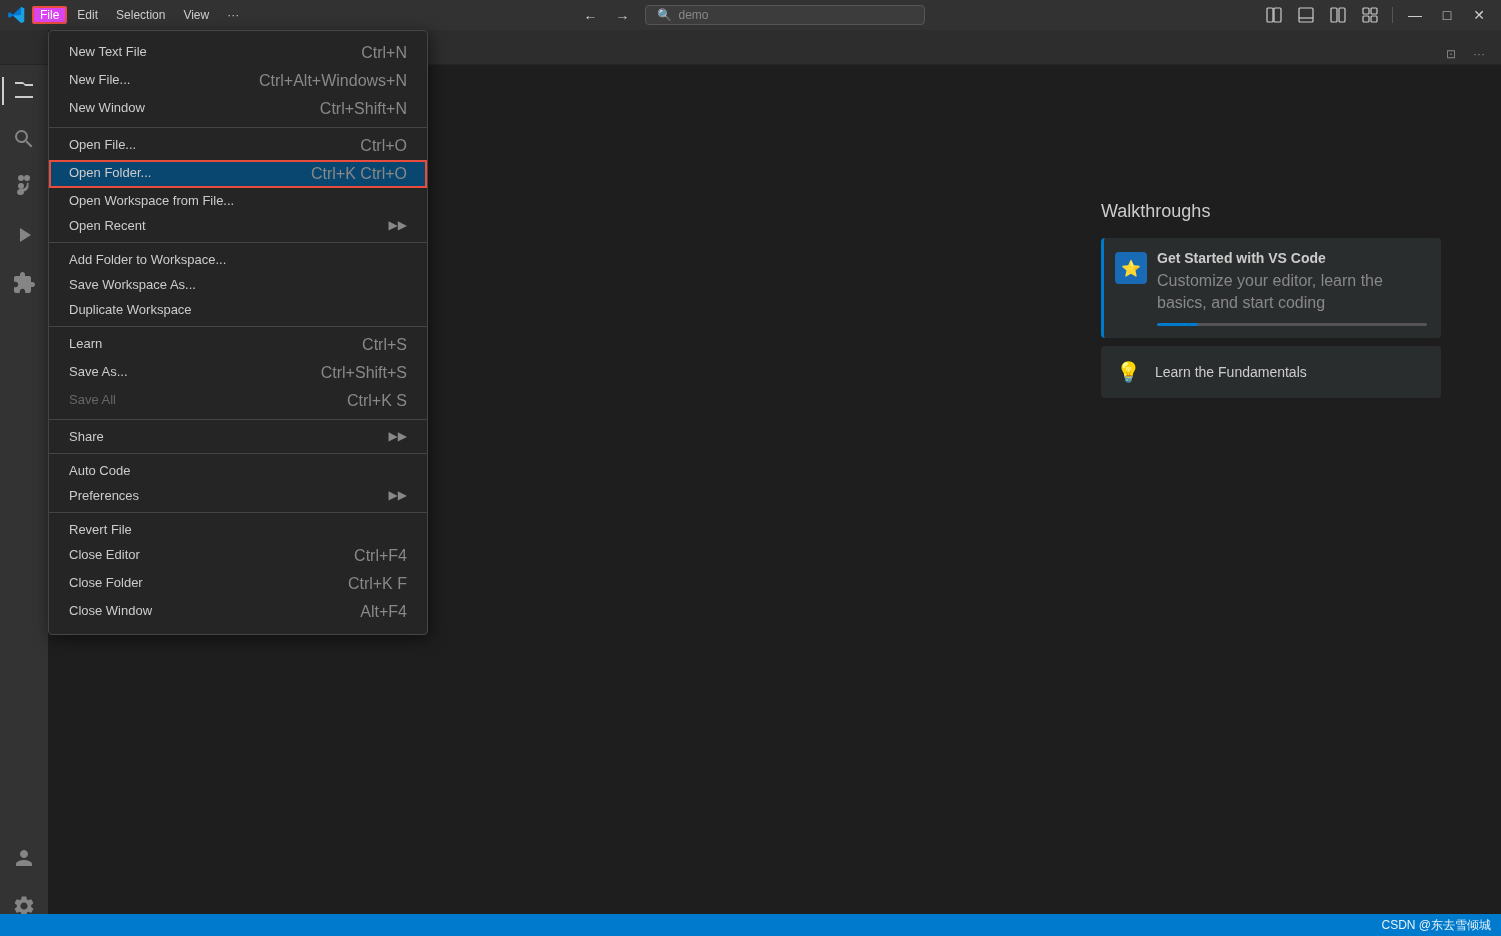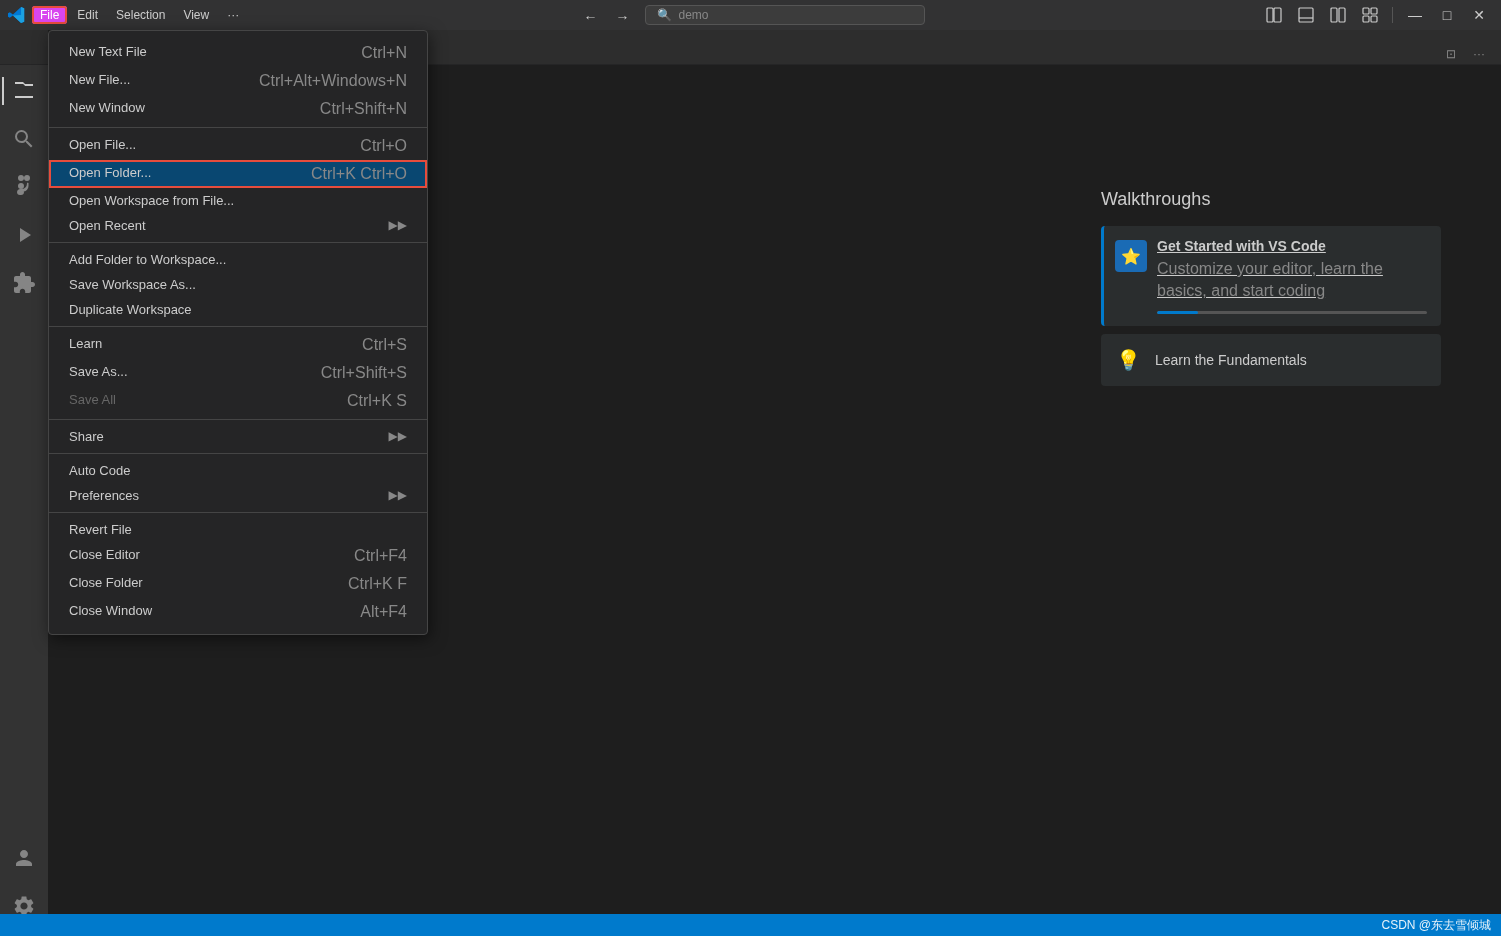--- a/index.html
+++ b/index.html
@@ -158,21 +158,21 @@
       align-items: center;
       padding-bottom: 8px;
       gap: 4px;
     }
 
     
     .welcome-content {
       flex: 1;
       background: #1e1e1e;
       overflow-y: auto;
-      padding: 40px 60px;
+      padding: 52px 60px;
     }
     .open-folder-title {
       color: #e74c3c;
       font-size: 32px;
       font-weight: 400;
       margin-bottom: 40px;
     }
     .welcome-columns {
       display: flex;
       gap: 60px;
@@ -242,21 +242,21 @@
       background: #1a6bb5;
       border-radius: 4px;
       display: flex;
       align-items: center;
       justify-content: center;
       color: white;
       font-size: 16px;
       flex-shrink: 0;
       margin-top: 2px;
     }
-    .card-content { flex: 1; text-decoration: underline; }
+    .card-content { flex: 1; }
     .card-title {
       color: #cccccc;
       font-size: 14px;
       font-weight: 600;
       margin-bottom: 4px;
     }
     .card-desc {
       color: #888;
       font-size: 16px;
       line-height: 1.4;

